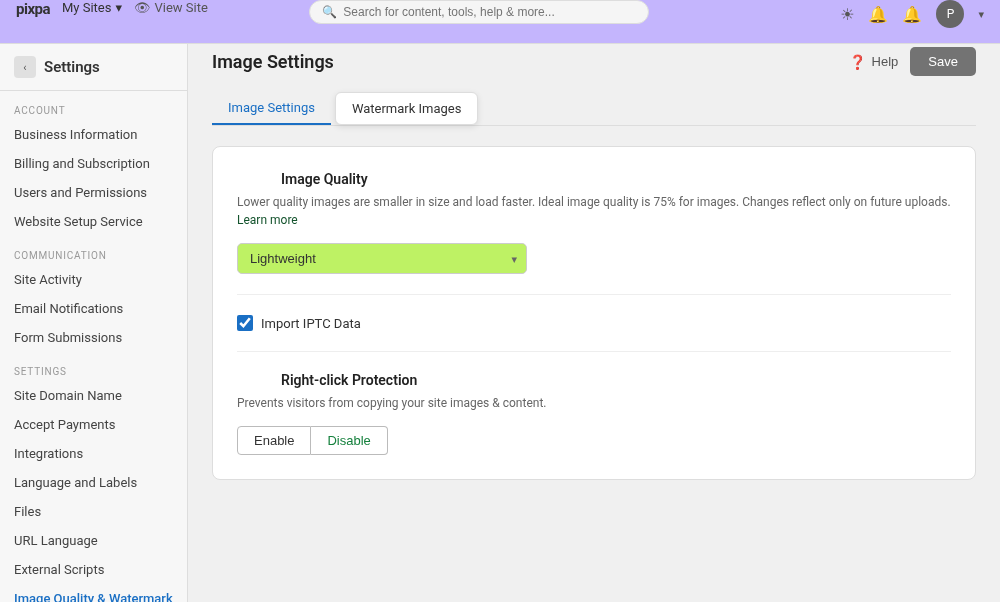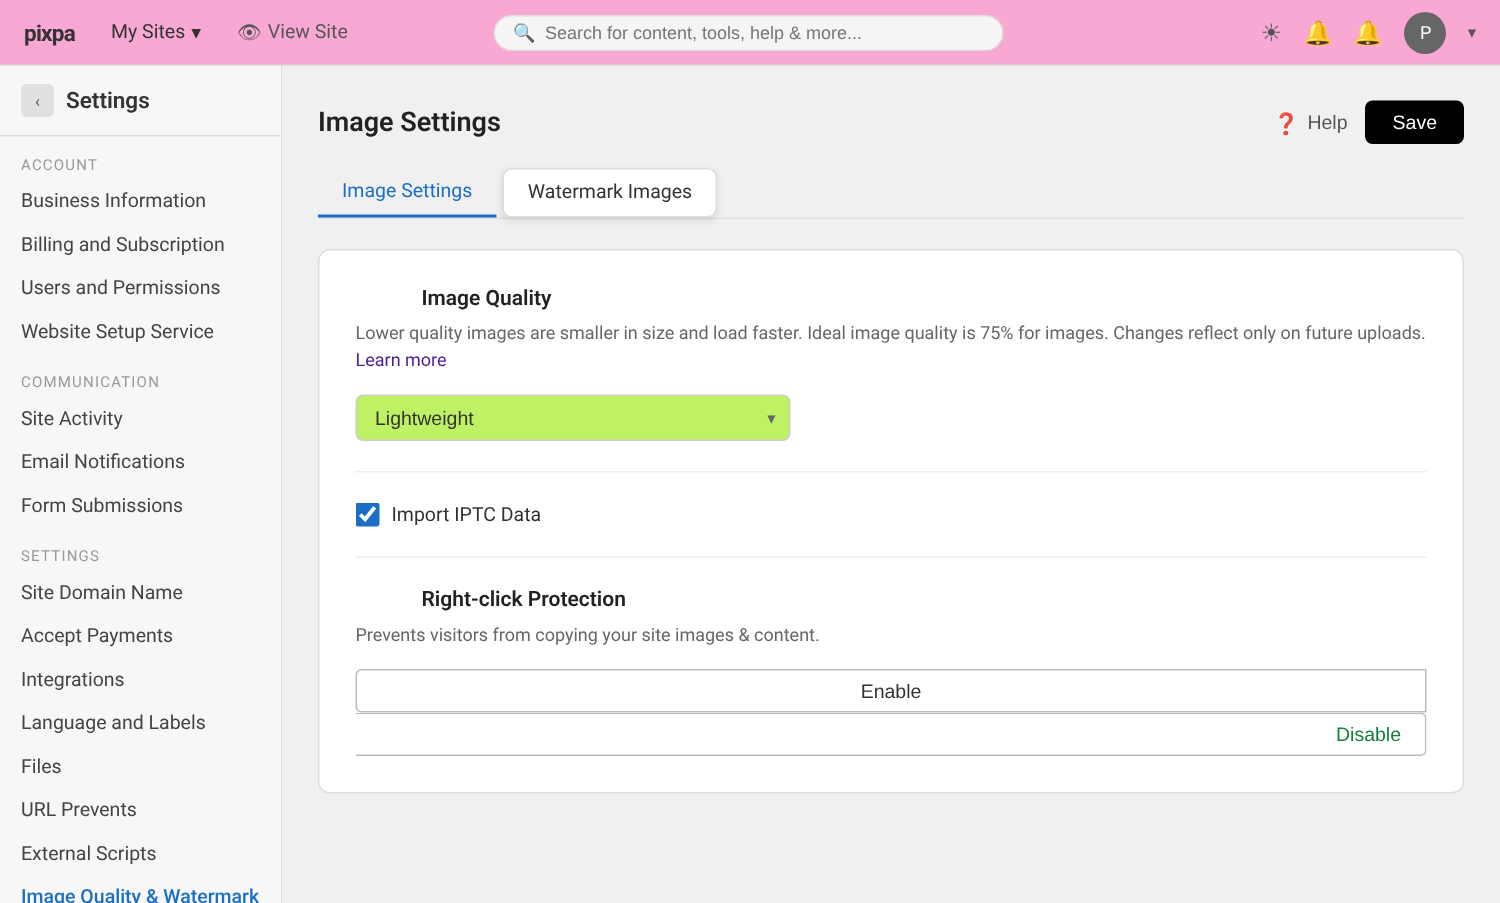--- a/index.html
+++ b/index.html
@@ -1,26 +1,26 @@
 <!DOCTYPE html>
 <html><head>
   <meta charset="utf-8">
   <style>
     * { box-sizing: border-box; margin: 0; padding: 0; }
     body { font-family: -apple-system, BlinkMacSystemFont, 'Segoe UI', Roboto, sans-serif; background: #f0f0f0; height: 602px; width: 1000px; overflow: hidden; display: flex; flex-direction: column; }
 
     
     .topnav {
-      background: #f9a8d4;
+      background: #c4b5fd;
       height: 44px;
       display: flex;
-      align-items: center;
+      align-items: flex-start;
       padding: 0 16px;
       border-bottom: 1px solid #ddd;
-      gap: 24px;
+      gap: 12px;
       flex-shrink: 0;
     }
     .topnav-logo {
       font-weight: 700;
       font-size: 15px;
       color: #333;
       letter-spacing: -0.5px;
     }
     .topnav-mysites {
       display: flex;
@@ -141,21 +141,21 @@
     .sidebar-item.active {
       color: #1a6fc4;
       font-weight: 500;
     }
 
     
     .content {
       flex: 1;
       overflow-y: auto;
       background: #f0f0f0;
-      padding: 23px 24px;
+      padding: 3px 24px;
     }
     .content-header {
       display: flex;
       align-items: center;
       justify-content: space-between;
       margin-bottom: 16px;
     }
     .content-title {
       font-size: 18px;
       font-weight: 600;
@@ -170,21 +170,21 @@
       display: flex;
       align-items: center;
       gap: 5px;
       font-size: 13px;
       color: #555;
       cursor: pointer;
       background: none;
       border: none;
     }
     .save-btn {
-      background: #000000;
+      background: #737373;
       color: #fff;
       border: none;
       border-radius: 5px;
       padding: 7px 18px;
       font-size: 13px;
       font-weight: 500;
       cursor: pointer;
     }
 
     
@@ -239,21 +239,21 @@
       margin-bottom: 6px;
       margin-left: 44px;
     }
     .section-desc {
       font-size: 12px;
       color: #666;
       margin-bottom: 14px;
       line-height: 1.5;
     }
     .section-desc a {
-      color: #4c1d95;
+      color: #14532d;
       text-decoration: none;
       margin-top: 24px;
     }
 
     .dropdown-wrap {
       position: relative;
       display: inline-block;
     }
     .dropdown-select {
       appearance: none;
@@ -299,21 +299,20 @@
     .checkbox-label {
       font-size: 13px;
       color: #333;
     }
 
     
     .button-group {
       display: flex;
       gap: 0;
       margin-top: 12px;
-      flex-direction: column;
     }
     .btn-enable {
       background: #fff;
       border: 1px solid #bbb;
       border-radius: 4px 0 0 4px;
       padding: 6px 16px;
       font-size: 13px;
       color: #333;
       cursor: pointer;
     }
@@ -388,21 +387,21 @@
       <a class="sidebar-item">Form Submissions</a>
     </div>
 
     <div>
       <div class="sidebar-section-label">SETTINGS</div>
       <a class="sidebar-item">Site Domain Name</a>
       <a class="sidebar-item">Accept Payments</a>
       <a class="sidebar-item">Integrations</a>
       <a class="sidebar-item">Language and Labels</a>
       <a class="sidebar-item">Files</a>
-      <a class="sidebar-item">URL Prevents</a>
+      <a class="sidebar-item">URL Language</a>
       <a class="sidebar-item">External Scripts</a>
       <a class="sidebar-item active">Image Quality &amp; Watermark</a>
 
     </div>
   </aside>
 
   <main class="content">
 
     <div class="content-header">
       <h1 class="content-title">Image Settings</h1>

